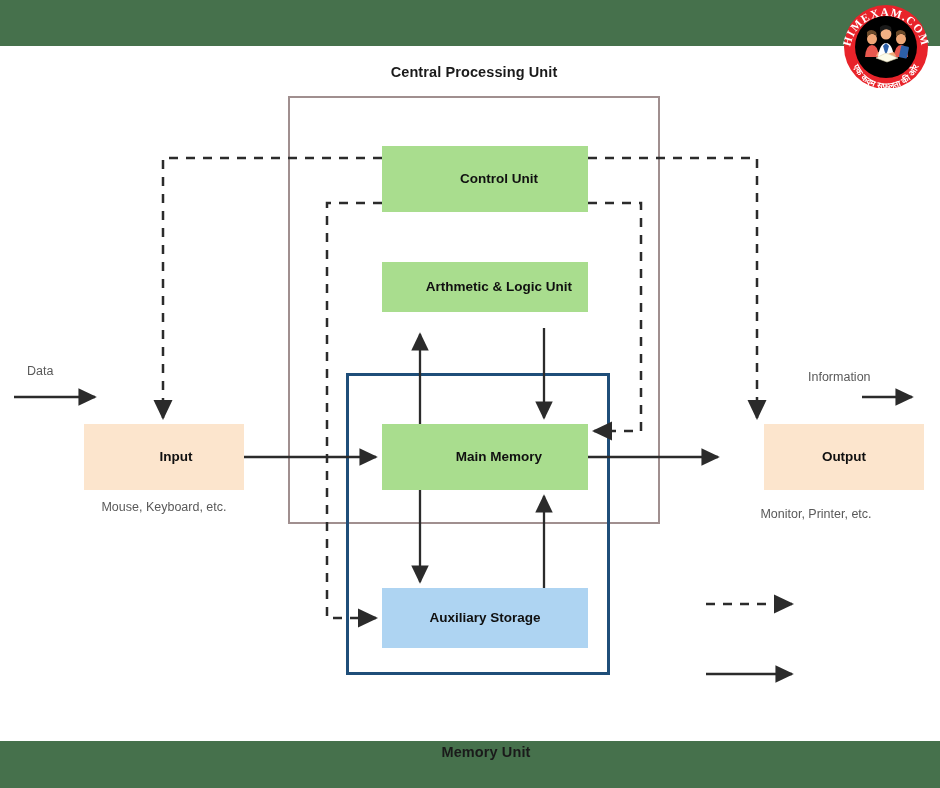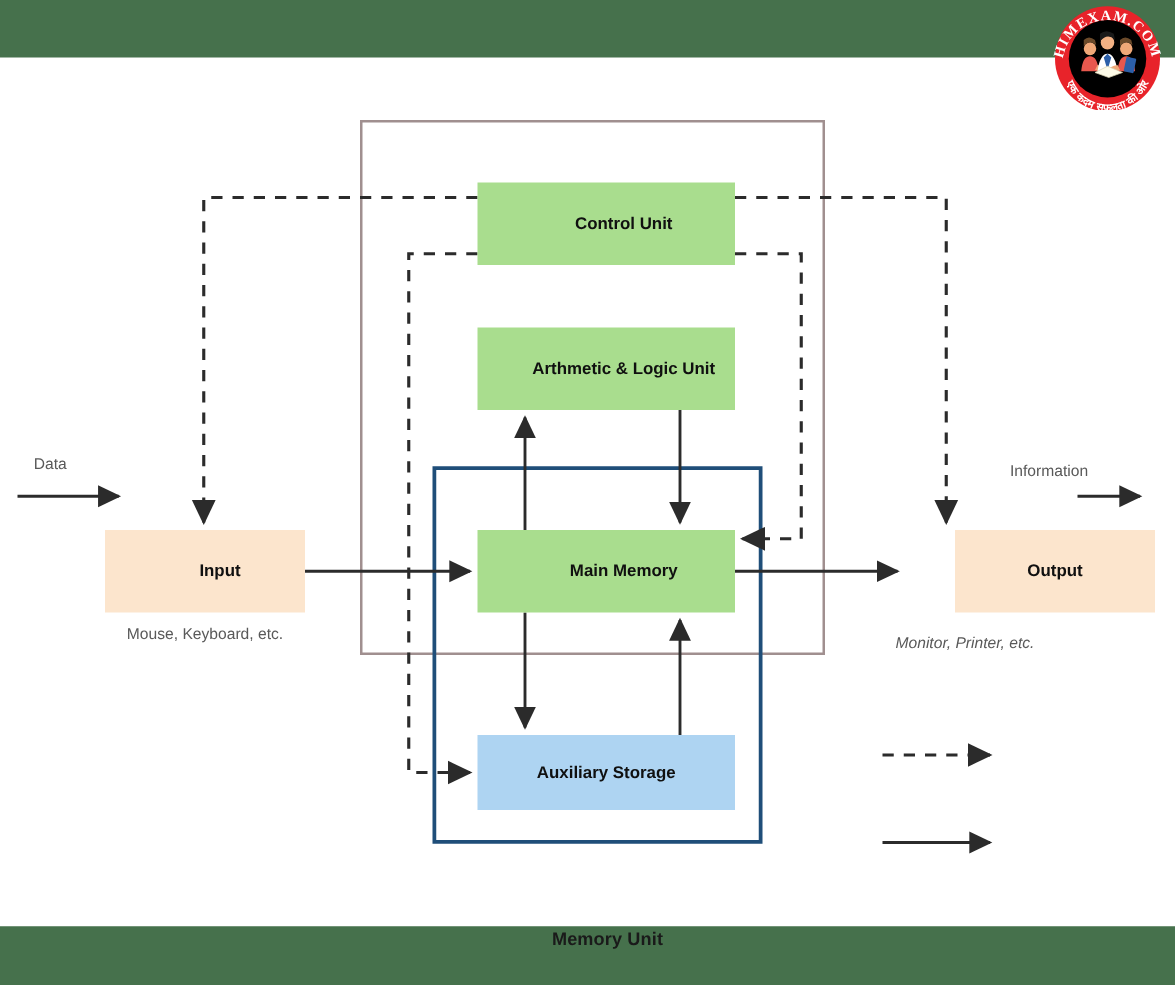--- a/index.html
+++ b/index.html
@@ -80,36 +80,36 @@
     font-weight: bold;
     color: #101010;
     line-height: 1.35;
     padding: 0 8px;
   }
   .green { background: #a9dd8e; padding-left: 36px; }
   .blue  { background: #aed4f2; }
   .peach { background: #fce5cd; }
 
   #control-unit  { left: 382px; top: 146px; width: 206px; height: 66px; }
-  #alu           { left: 382px; top: 262px; width: 206px; height: 66px; }
+  #alu           { left: 382px; top: 262px; width: 206px; height: 50px; }
   #main-memory   { left: 382px; top: 424px; width: 206px; height: 66px; }
   #aux-storage   { left: 382px; top: 588px; width: 206px; height: 60px; }
   #input-block   { left: 84px;  top: 424px; width: 160px; height: 66px; padding-left: 32px; }
   #output-block  { left: 764px; top: 424px; width: 160px; height: 66px; }
 
   
   .sublabel {
     position: absolute;
     text-align: center;
     font-size: 12.5px;
     color: #595959;
     line-height: 1.45;
   }
   #input-sub  { left: 84px;  top: 498px; width: 160px; }
-  #output-sub { left: 672px; top: 505px; width: 200px; font-style: italic; }
+  #output-sub { left: 716px; top: 505px; width: 200px; }
 
   
   .flow-label {
     position: absolute;
     font-size: 12.5px;
     color: #595959;
   }
   #data-label        { left: 27px;  top: 364px; }
   #information-label { left: 808px; top: 370px; }
 
@@ -167,20 +167,21 @@
         <rect x="62" y="44" width="8" height="12" rx="1" fill="#2c5fa8" transform="rotate(12 66 50)"></rect>
 
         <path d="M 38,56 l 10,-5 l 12,5 l -11,4 z" fill="#fdfbe8" stroke="#d8d2b0" stroke-width="0.6"></path>
       </g>
     </svg>
   </div>
 
   <div id="cpu-box"></div>
   <div id="memory-box"></div>
 
+  <div id="cpu-caption" class="group-caption">Central Processing Unit</div>
   <div id="memory-caption" class="group-caption">Memory Unit</div>
 
   <svg id="wires">
     <defs>
       <marker id="ah" markerWidth="9" markerHeight="9" refX="7.2" refY="4.5" orient="auto">
         <path d="M 0,0.7 L 8,4.5 L 0,8.3 z" fill="#2b2b2b"></path>
       </marker>
     </defs>
     <g stroke="#2b2b2b" fill="none" stroke-width="2.3">
 

